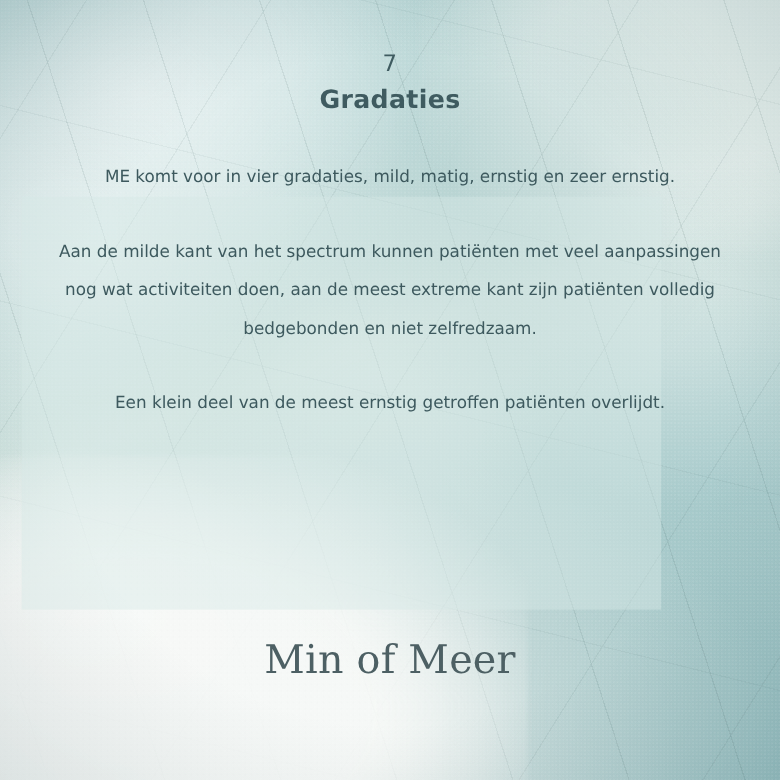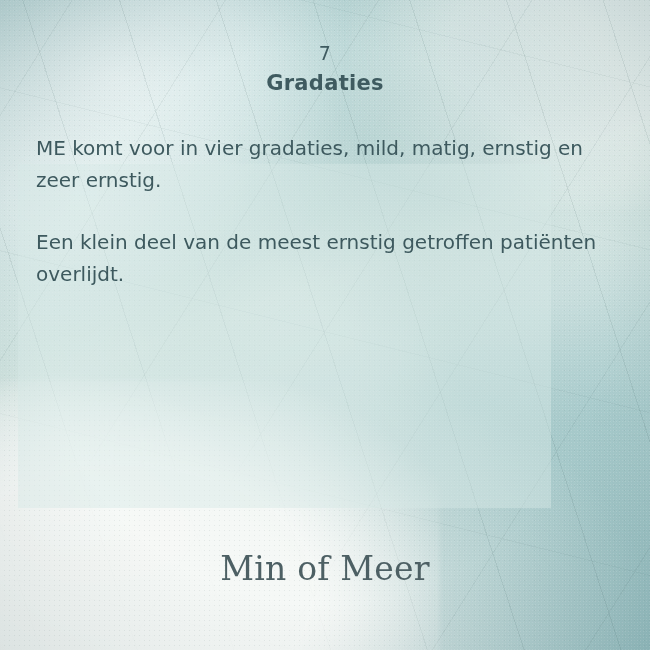--- a/index.html
+++ b/index.html
@@ -127,42 +127,43 @@
     background: rgba(214, 233, 231, 0.45);
     z-index: 4;
   }
 
   .body-text {
     position: absolute;
     left: 0;
     right: 0;
     top: 132px;
     z-index: 6;
+    text-align: center;
     color: #3d595e;
-    font-size: 20px;
+    font-size: 14px;
     line-height: 32px;
     padding: 0 36px;
     box-sizing: border-box;
   }
   .body-text p {
     margin: 0 0 30px 0;
   }
   .body-text p:last-child {
     margin-bottom: 15px;
   }
   .para-2 {
     padding: 0 6px;
   }
 
   
   .footer {
     position: absolute;
     left: 0;
     right: 0;
-    top: 549px;
+    top: 530px;
     text-align: center;
     z-index: 6;
   }
   .footer .brand {
     font-family: "DejaVu Serif", serif;
     font-size: 33px;
     color: #4d6064;
     letter-spacing: 0.2px;
   }
 </style>
@@ -181,20 +182,21 @@
 
   <div class="panel"></div>
 
   <div class="header">
     <div class="num">7</div>
     <div class="ttl">Gradaties</div>
   </div>
 
   <div class="body-text">
     <p class="para-1">ME komt voor in vier gradaties, mild, matig, ernstig en zeer ernstig.</p>
+    <p class="para-2">Aan de milde kant van het spectrum kunnen patiënten met veel aanpassingen nog wat activiteiten doen, aan de meest extreme kant zijn patiënten volledig bedgebonden en niet zelfredzaam.</p>
     <p class="para-3">Een klein deel van de meest ernstig getroffen patiënten overlijdt.</p>
   </div>
 
   <div class="footer">
     <span class="brand">Min of Meer</span>
   </div>
 
 </div>
 
 </body></html>

